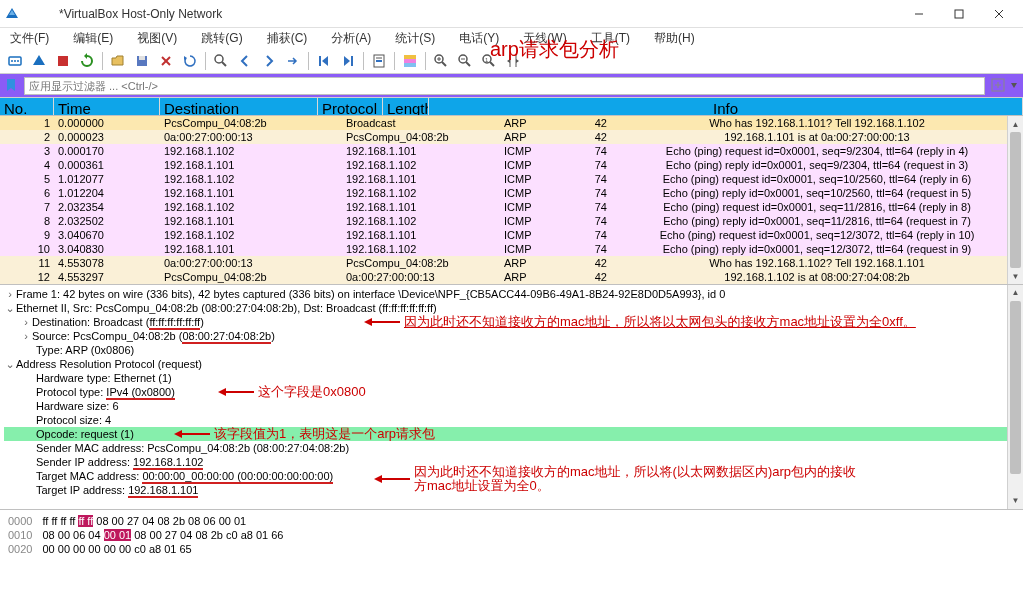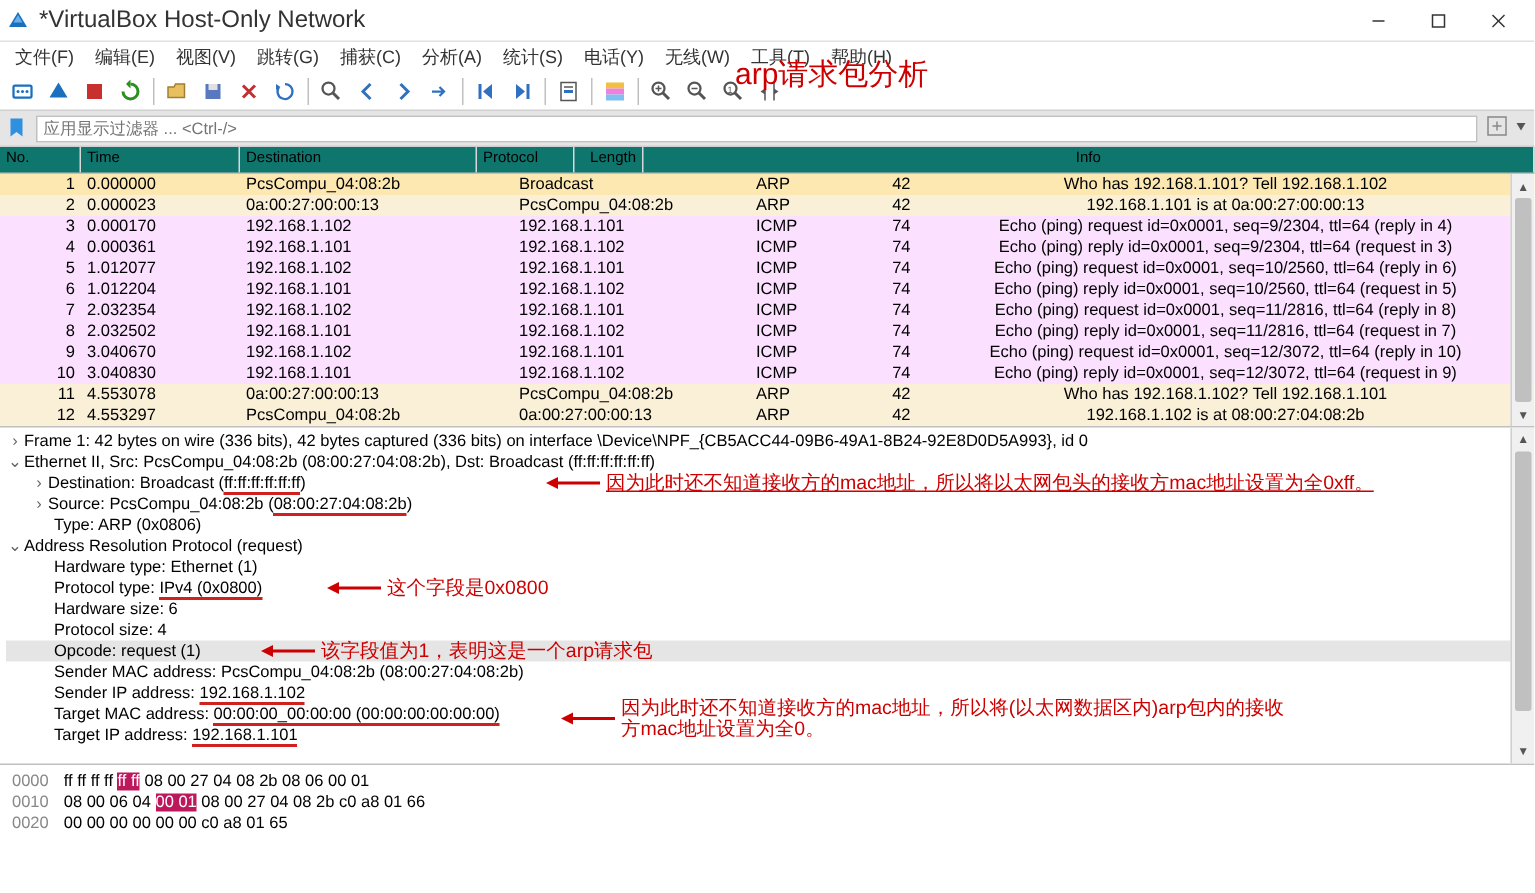--- a/index.html
+++ b/index.html
@@ -1,35 +1,35 @@
 <!DOCTYPE html>
 <html><head>
 <meta charset="utf-8">
 <style>
 * { box-sizing: border-box; margin: 0; padding: 0; font-family: "Microsoft YaHei", "Segoe UI", Arial, sans-serif; }
 body { width: 1023px; height: 595px; background: #fff; font-size: 11px; overflow: hidden; position: relative; }
 
 .titlebar { height: 28px; display: flex; align-items: center; padding: 0 4px; border-bottom: 1px solid #e0e0e0; }
 .titlebar .icon { width: 16px; height: 16px; margin-right: 6px; }
-.titlebar .title { flex: 1; font-size: 16px; color: #333; }
+.titlebar .title { flex: 1; font-size: 12px; color: #333; margin-left: 33px; }
 .titlebar .btn { width: 40px; height: 28px; display: flex; align-items: center; justify-content: center; }
 
-.menubar { height: 20px; display: flex; align-items: center; padding: 0 4px; gap: 2px; }
+.menubar { height: 20px; display: flex; align-items: center; padding: 0 4px; gap: 12px; }
 .menubar .item { padding: 2px 6px; font-size: 12px; color: #333; }
 
 .toolbar { height: 26px; display: flex; align-items: center; padding: 2px 4px; gap: 2px; border-bottom: 1px solid #d0d0d0; }
 .toolbar .tbtn { width: 22px; height: 22px; display: flex; align-items: center; justify-content: center; border: 1px solid transparent; }
 .toolbar .sep { width: 1px; height: 18px; background: #c0c0c0; margin: 0 2px; }
 
-.filterbar { height: 24px; display: flex; align-items: center; padding: 2px 4px; background: #e5e5e5; border-bottom: 1px solid #d0d0d0; }
+.filterbar { height: 24px; display: flex; align-items: center; padding: 2px 4px; background: #8b5cf6; border-bottom: 1px solid #d0d0d0; }
 .filterbar .bookmark { width: 16px; height: 16px; margin-right: 4px; }
 .filterbar input { flex: 1; height: 18px; border: 1px solid #c0c0c0; background: #fff; padding: 0 4px; font-size: 11px; outline: none; }
 .filterbar .end { margin-left: 6px; display: flex; gap: 4px; align-items: center; }
 
-.packet-header { height: 18px; display: flex; background: #0f766e; border-bottom: 1px solid #c0c0c0; font-size: 10px; }
+.packet-header { height: 18px; display: flex; background: #0ea5e9; border-bottom: 1px solid #c0c0c0; font-size: 15px; }
 .packet-header div { padding: 2px 4px; border-right: 1px solid #d8d8d8; overflow: hidden; white-space: nowrap; }
 .col-no { width: 54px; }
 .col-time { width: 106px; }
 .col-source { width: 182px; }
 .col-dest { width: 158px; }
 .col-proto { width: 65px; }
 .col-len { width: 46px; text-align: right; }
 .col-info { flex: 1; text-align: center; }
 
 .packet-list { font-family: Consolas, "Courier New", monospace; font-size: 11px; }
@@ -38,21 +38,21 @@
 .packet-row.sel { background: #fce8b0; }
 .packet-row.arp { background: #faf0d7; }
 .packet-row.icmp { background: #fce0ff; }
 .packet-row .col-len { text-align: right; }
 
 .details { border-top: 1px solid #c0c0c0; font-family: Consolas, "Courier New", monospace; font-size: 11px; padding: 2px 4px; line-height: 14px; height: 225px; overflow: hidden; position: relative; }
 .details .line { white-space: nowrap; display: flex; align-items: baseline; }
 .details .expander { width: 12px; display: inline-block; text-align: center; color: #666; cursor: pointer; }
 .details .indent1 { padding-left: 16px; }
 .details .indent2 { padding-left: 32px; }
-.details .hl-opcode { background: #e5e5e5; }
+.details .hl-opcode { background: #86efac; }
 .underline { border-bottom: 2px solid #d02020; }
 
 .hexdump { border-top: 1px solid #c0c0c0; font-family: Consolas, "Courier New", monospace; font-size: 11px; padding: 4px 8px; line-height: 14px; background: #fff; }
 .hexdump .offset { color: #888; margin-right: 10px; }
 .hexdump .hl { background: #be185d; color: #fff; }
 
 .annotation { position: absolute; color: #cc0000; font-size: 13px; pointer-events: none; z-index: 10; display: flex; align-items: center; }
 .annotation .arrow { width: 30px; height: 2px; background: #cc0000; position: relative; margin-right: 4px; }
 .annotation .arrow::before { content: ""; position: absolute; left: -6px; top: -3px; border-right: 8px solid #cc0000; border-top: 4px solid transparent; border-bottom: 4px solid transparent; }
 .big-title { position: absolute; color: #cc0000; font-size: 20px; font-weight: normal; pointer-events: none; z-index: 10; }

